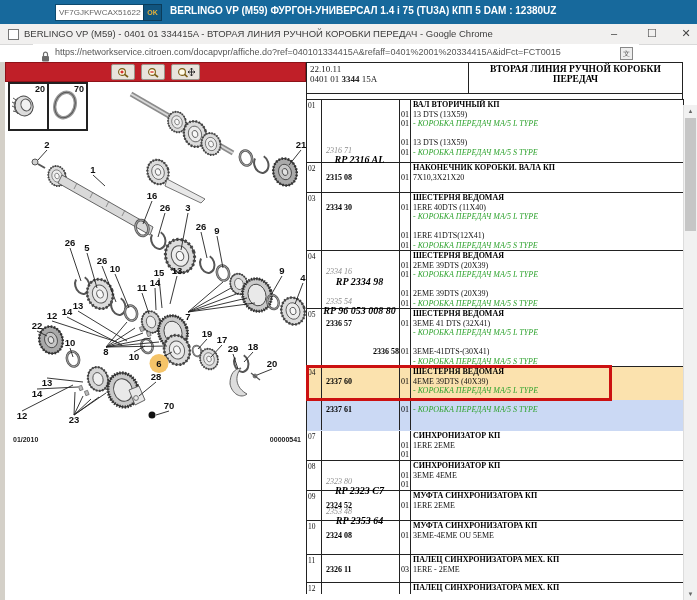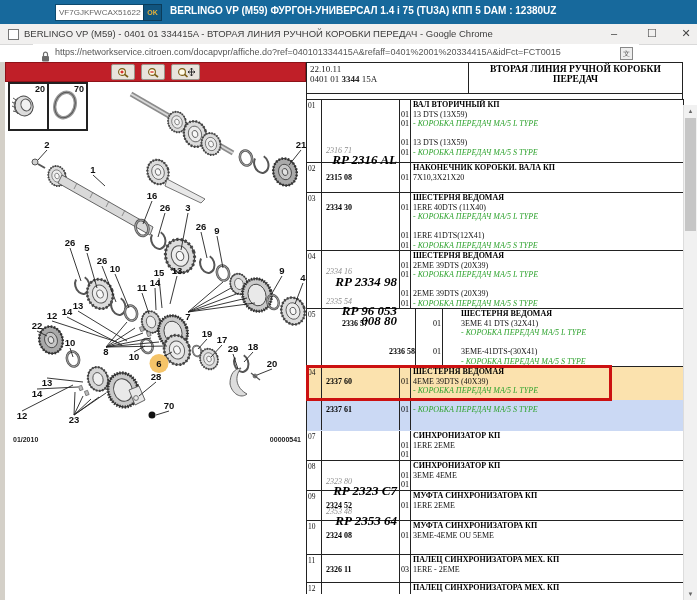--- a/index.html
+++ b/index.html
@@ -52,21 +52,21 @@
   .c-qty{border-right:1px solid #222;font-size:8px;}
   .c-desc{font-size:8px;}
   .line{height:9.5px;line-height:9.5px;white-space:nowrap;overflow:hidden;}
   .c-desc .line{padding-left:2px;}
   .c-qty .line{text-align:center;}
   .t-title{font-weight:bold;color:#000;}
   .t-green{color:#2fa32f;font-style:italic;}
   .t-plain{color:#111;}
   .refblock{position:absolute;left:0;right:0;}
   .ref-old{font-size:8px;font-style:italic;color:#8f8f8f;padding-left:4px;height:9.5px;line-height:9.5px;margin-top:36px;}
-  .ref-rp{font-size:13px;font-style:italic;font-weight:bold;color:#000;text-align:right;padding-right:2px;height:9.5px;line-height:9.5px;}
+  .ref-rp{font-size:10px;font-style:italic;font-weight:bold;color:#000;text-align:center;padding-right:2px;height:9.5px;line-height:9.5px;}
   .ref-bold{font-size:8px;font-weight:bold;color:#000;padding-left:4px;height:9.5px;line-height:9.5px;}
   .band{position:absolute;left:0;right:0;z-index:0;}
   .red-box{position:absolute;left:-1px;top:-2px;width:300px;height:30px;border:3px solid #cc1111;z-index:4;pointer-events:none;}
 
   
   .vscroll{position:absolute;right:0;top:43px;width:13px;height:495px;background:#f1f1f1;border-left:1px solid #dcdcdc;}
   .scroll-btn{position:absolute;left:0;width:13px;height:12px;background:#f1f1f1;color:#666;font-size:6px;text-align:center;line-height:12px;cursor:pointer;}
   .sb-up{top:0;} .sb-down{bottom:0;}
   .scroll-thumb{position:absolute;left:1px;top:13px;width:11px;height:113px;background:#c6c6c6;cursor:pointer;}
 
@@ -460,21 +460,21 @@
             </div>
             <div class="cell c-desc">
               <div class="line t-title">ШЕСТЕРНЯ ВЕДОМАЯ</div>
               <div class="line t-plain">2EME 39DTS (20X39)</div>
               <div class="line t-green">- КОРОБКА ПЕРЕДАЧ МА/5 L TYPE</div>
               <div class="line"></div>
               <div class="line t-plain">2EME 39DTS (20X39)</div>
               <div class="line t-green">- КОРОБКА ПЕРЕДАЧ МА/5 S TYPE</div>
             </div>
           </div>
-          <div class="trow" style="min-height: 58px; gap: 16px;">
+          <div class="trow" style="min-height: 58px;">
             <div class="cell c-num">05</div>
             <div class="cell c-ref">
               <div class="refblock" style="top: 9.5px;">
                 <div class="ref-bold">2336 57</div>
               </div>
               <div class="refblock" style="top: 38px; text-align: right;">
                 <div class="ref-bold">2336 58</div>
               </div>
             </div>
             <div class="cell c-qty">

